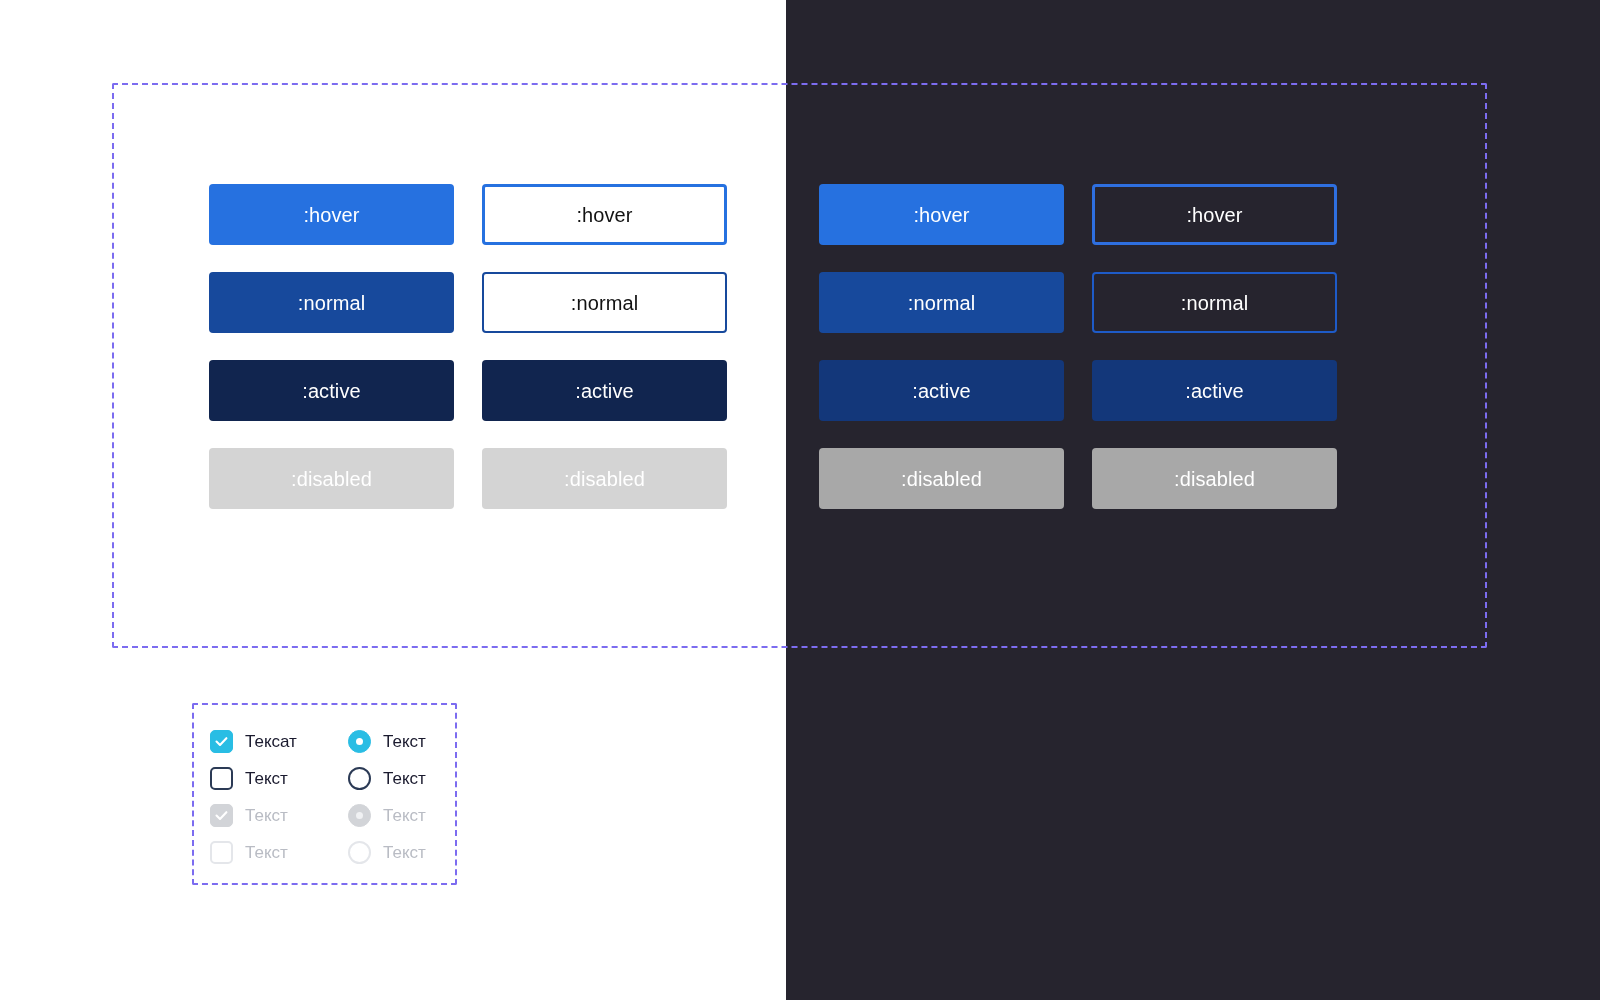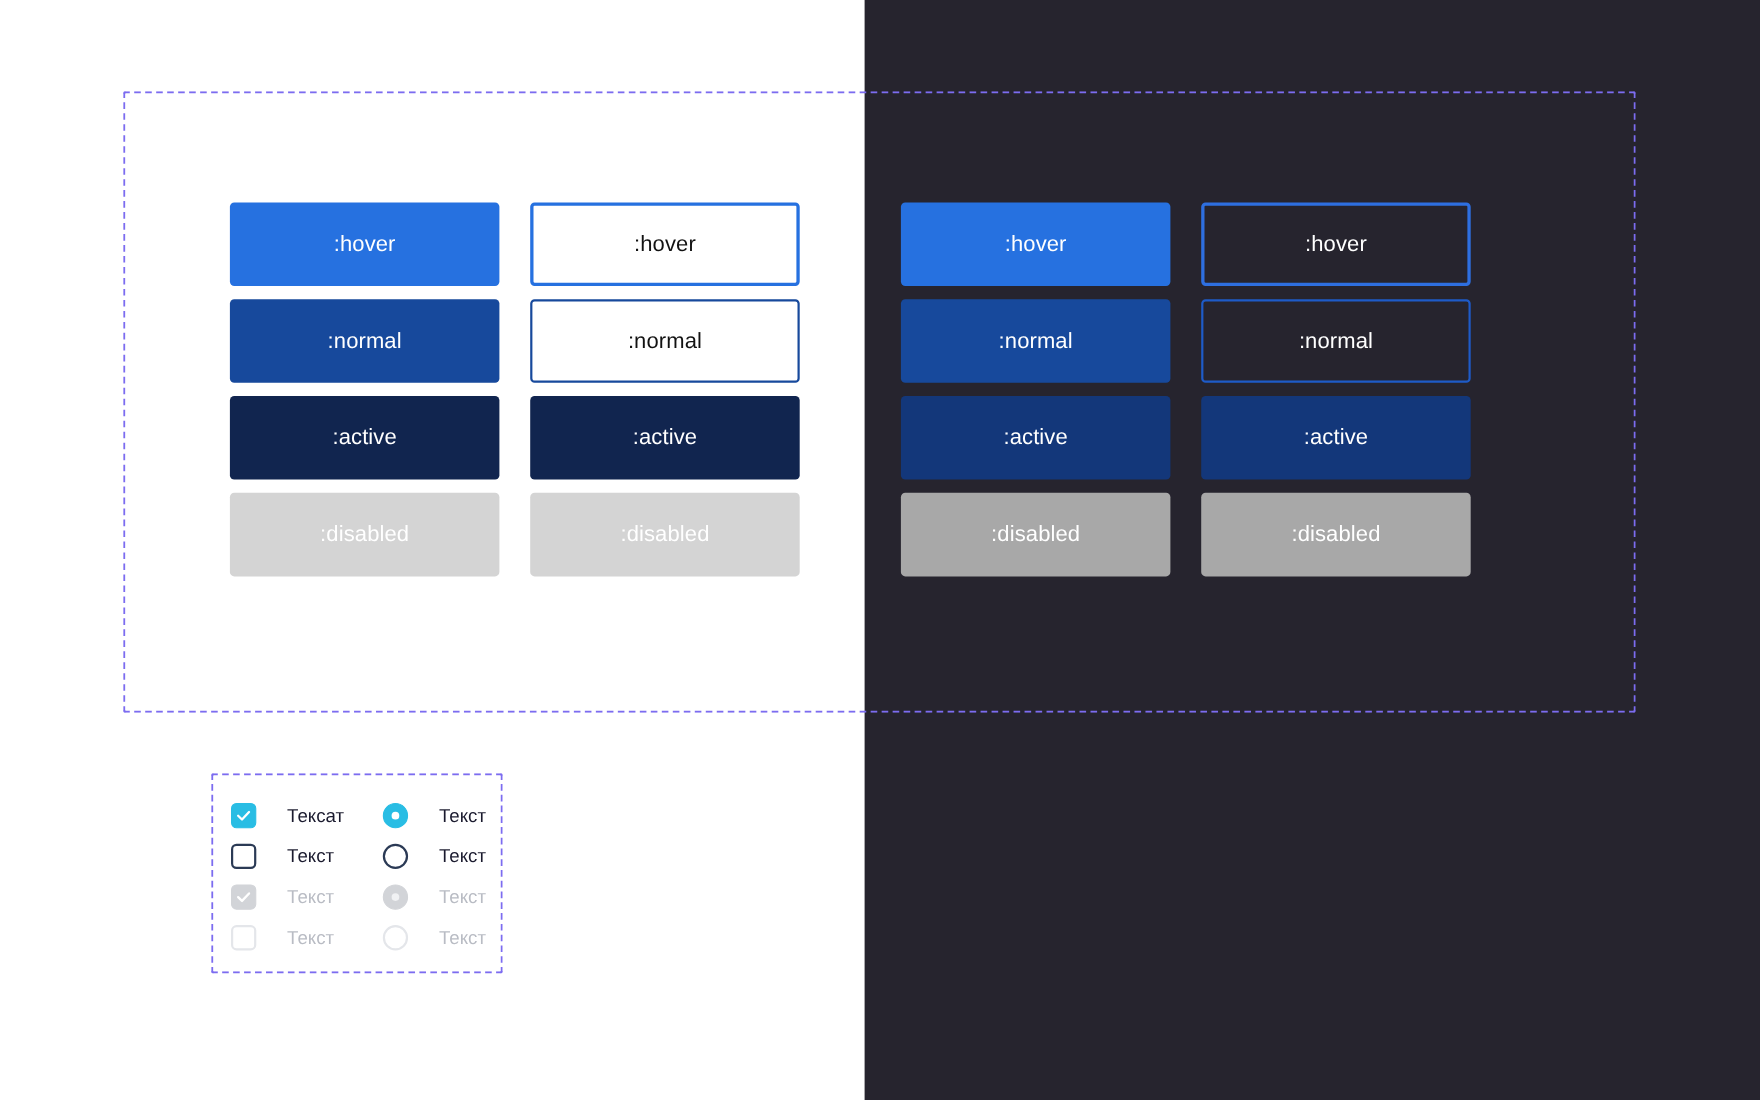--- a/index.html
+++ b/index.html
@@ -65,21 +65,21 @@
     row-gap: 27px;
   }
   #grid-light { left: 209px; top: 184px; }
   #grid-dark  { left: 819px; top: 184px; }
 
   .btn {
     box-sizing: border-box;
     border: none;
     border-radius: 4px;
     width: 245px;
-    height: 76px;
+    height: 61px;
     display: flex;
     align-items: center;
     justify-content: center;
     font-family: "Liberation Sans", "DejaVu Sans", sans-serif;
     font-size: 20px;
     line-height: 1;
     letter-spacing: 0.1px;
     padding: 0;
     cursor: pointer;
     background: transparent;
@@ -132,21 +132,20 @@
     display: flex;
     align-items: center;
     gap: 12px;
     height: 37px;
   }
   .ctl-label {
     font-size: 17px;
     line-height: 1;
     color: #1a1a2e;
     white-space: nowrap;
-    margin-left: 16px;
   }
   .ctl-label.muted { color: #b9bcc4; }
 
   
   .cb {
     width: 23px;
     height: 23px;
     box-sizing: border-box;
     border-radius: 5px;
     flex: 0 0 auto;

